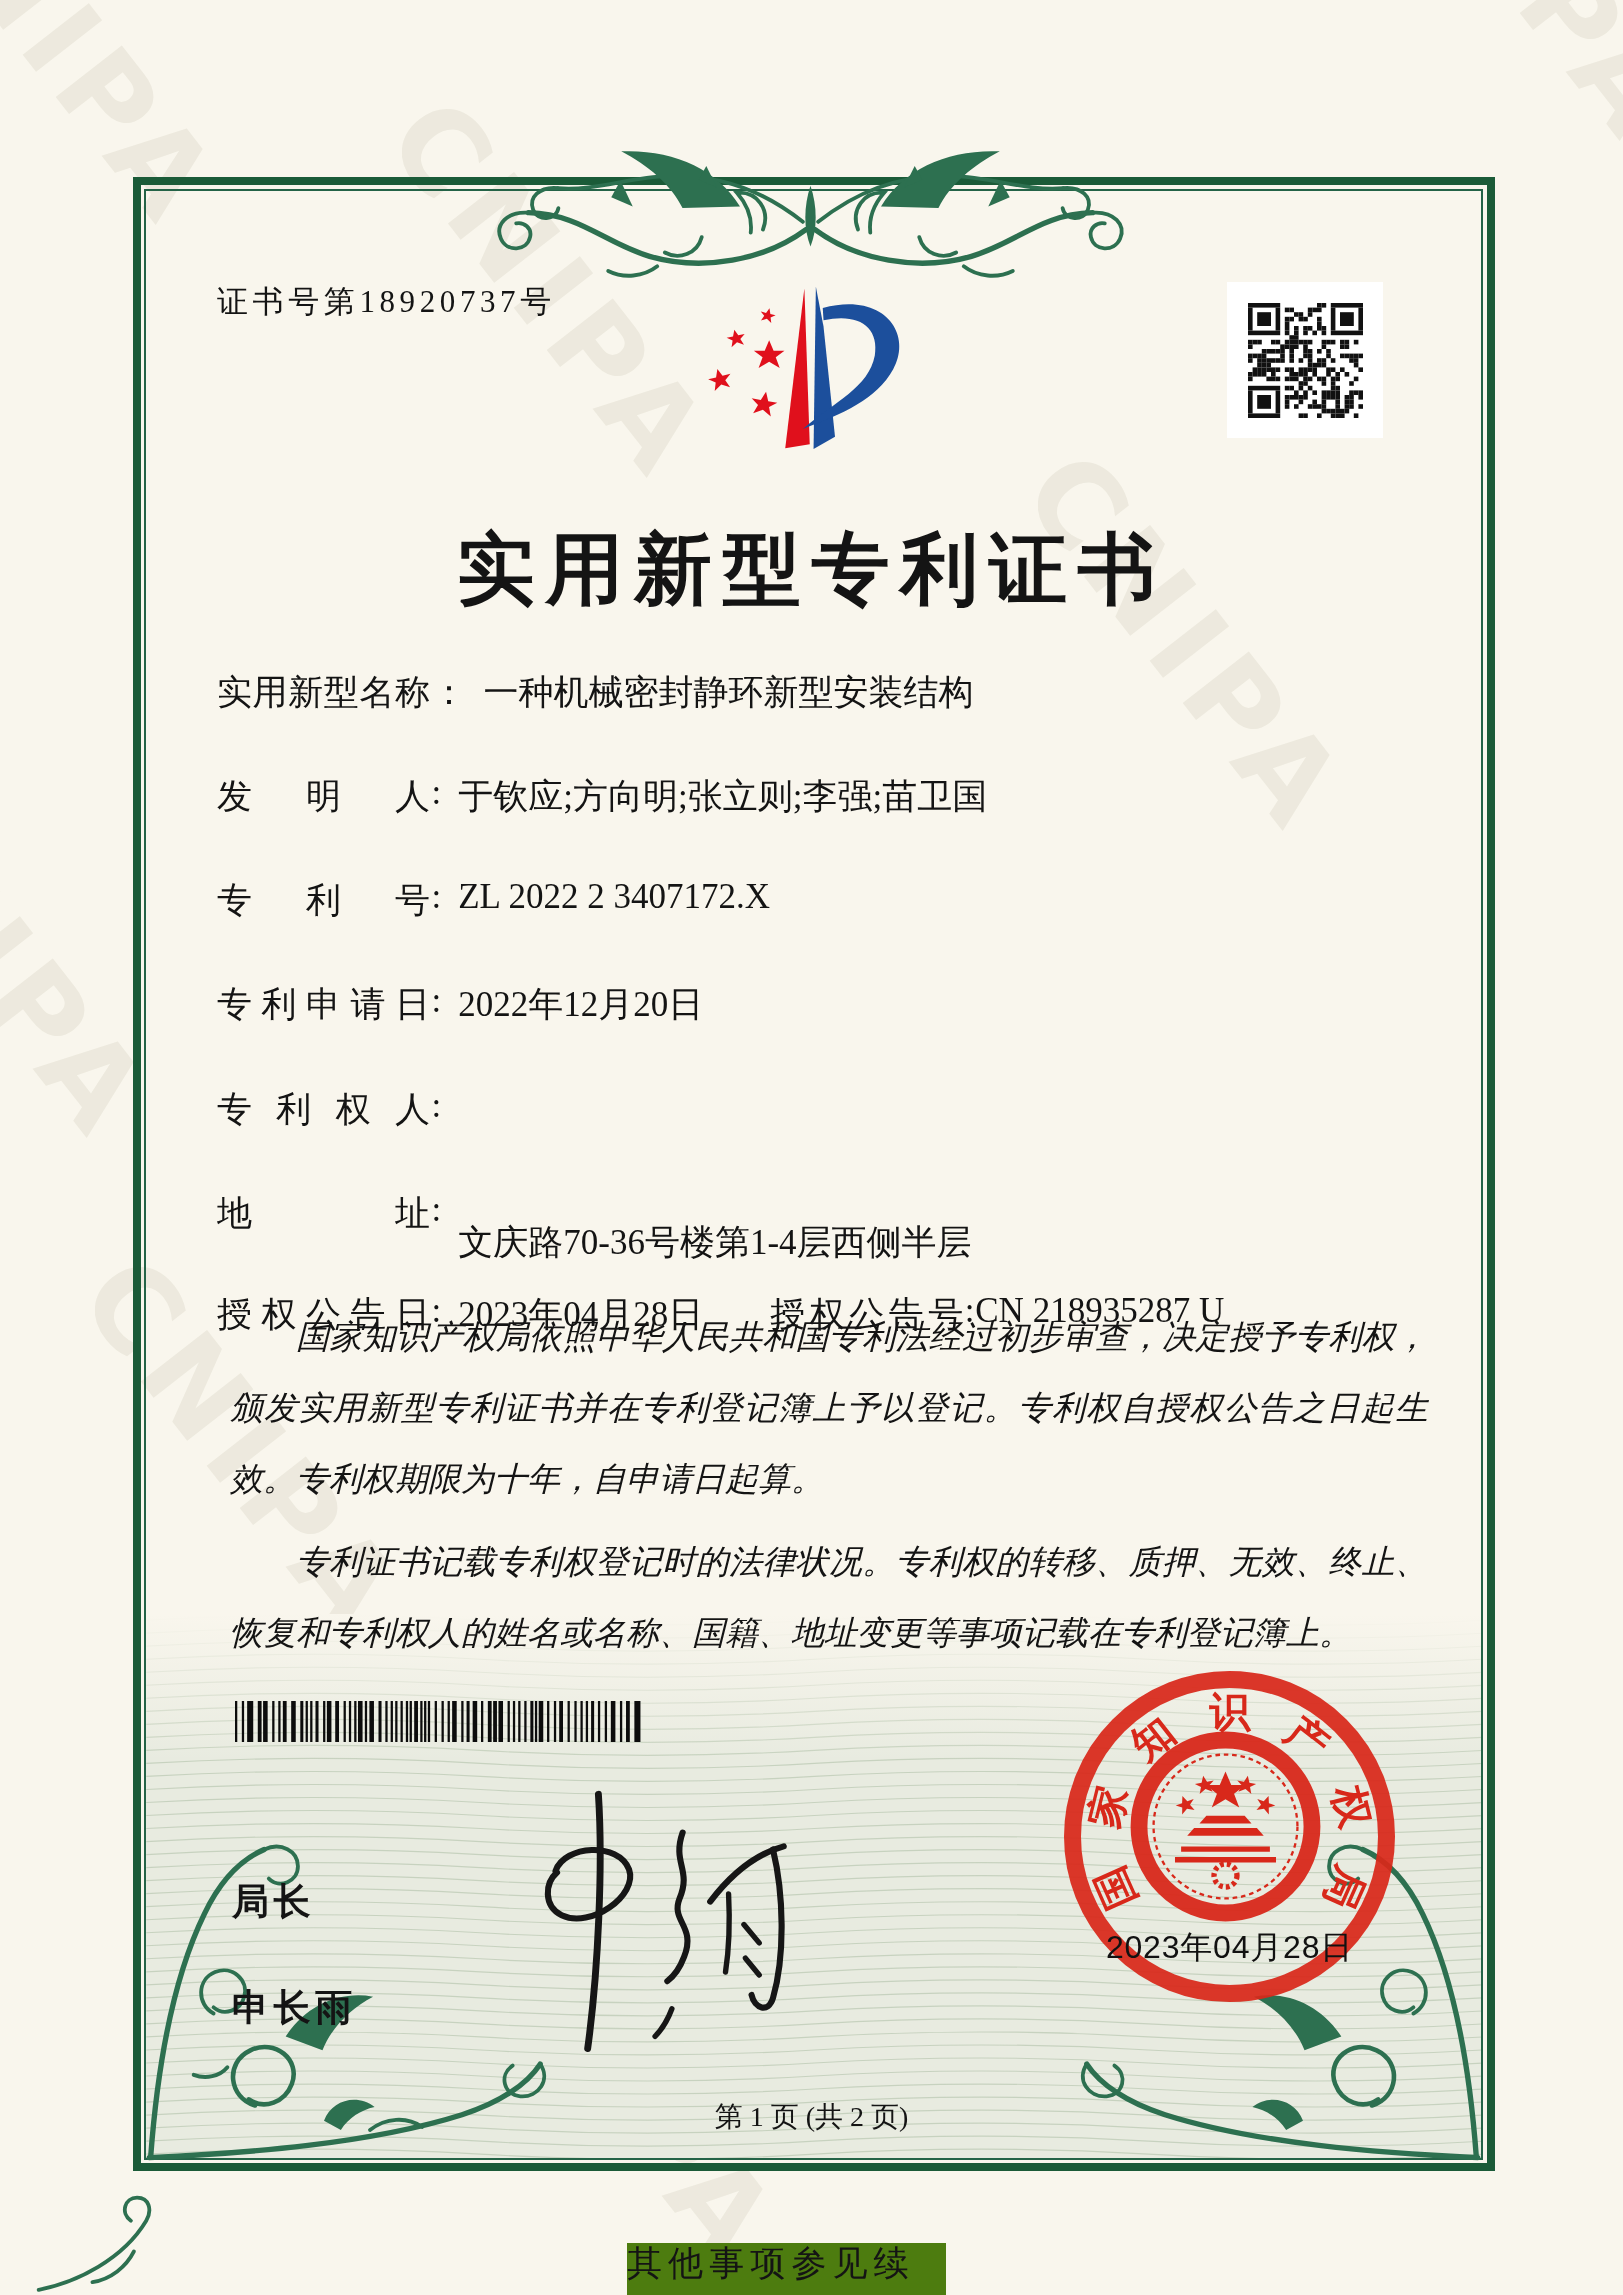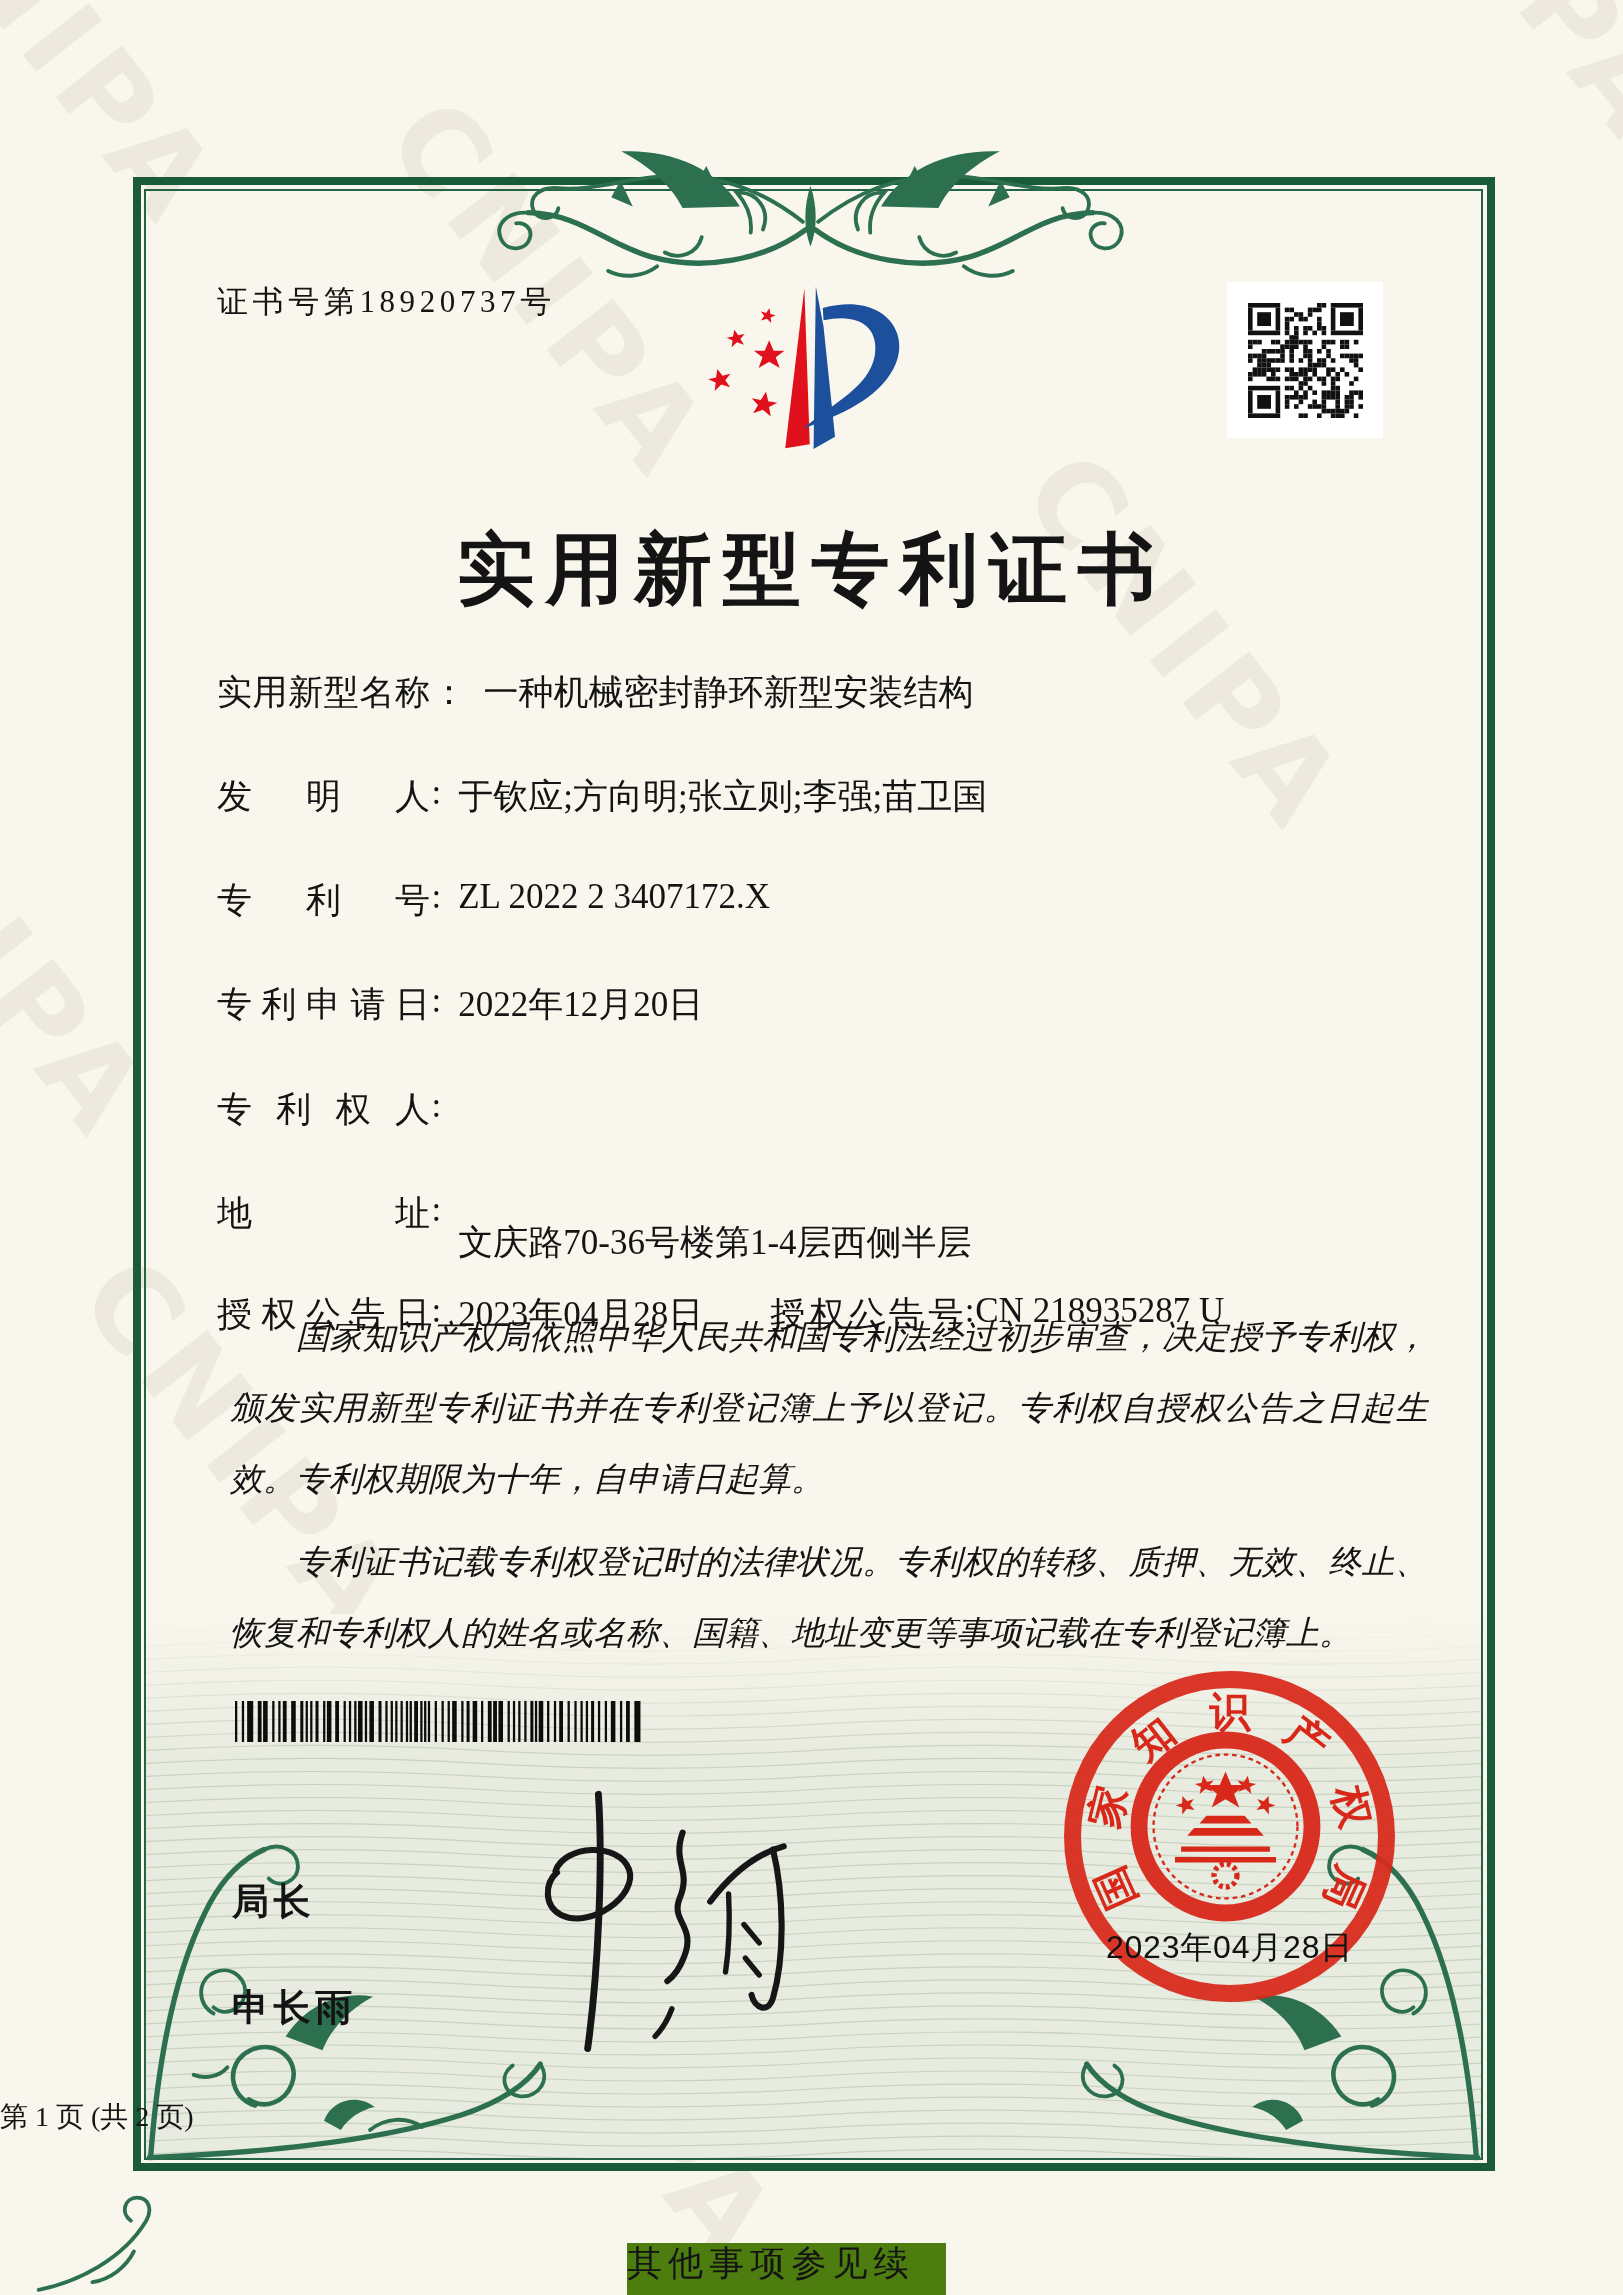--- a/index.html
+++ b/index.html
@@ -45,21 +45,21 @@
       font-family:"Liberation Sans","DejaVu Sans",sans-serif;letter-spacing:4.6px;}
   .seal-ring{position:absolute;left:1064px;top:1671px;width:331px;height:331px;
       border:17.6px solid rgba(216,40,26,.93);border-radius:50%;box-sizing:border-box;}
   .seal-char{position:absolute;left:1230px;top:1837px;width:0;height:0;}
   .seal-char span{position:absolute;font-size:41px;font-weight:bold;color:#d8281a;
       font-family:"Liberation Serif","DejaVu Serif",serif;}
   .seal-date{position:absolute;left:1061px;top:1926px;width:337px;text-align:center;
       font-size:32px;font-weight:500;color:#111;letter-spacing:0.8px;
       font-family:"Liberation Sans","DejaVu Sans",sans-serif;}
   
-  .page-no{position:absolute;left:0;top:2098px;width:1623px;text-align:left;font-size:28px;}
+  .page-no{position:absolute;left:0;top:2098px;width:1623px;text-align:center;font-size:28px;}
   .footer-box{position:absolute;left:627px;top:2203px;width:319px;height:87px;background:#4d7c0f;
       display:flex;align-items:center;justify-content:center;margin-top:40px;}
   .footer-box span{font-size:35px;letter-spacing:6.1px;}
   svg{display:block;}
 </style>
 </head>
 <body>
 
 <div class="page">
 

